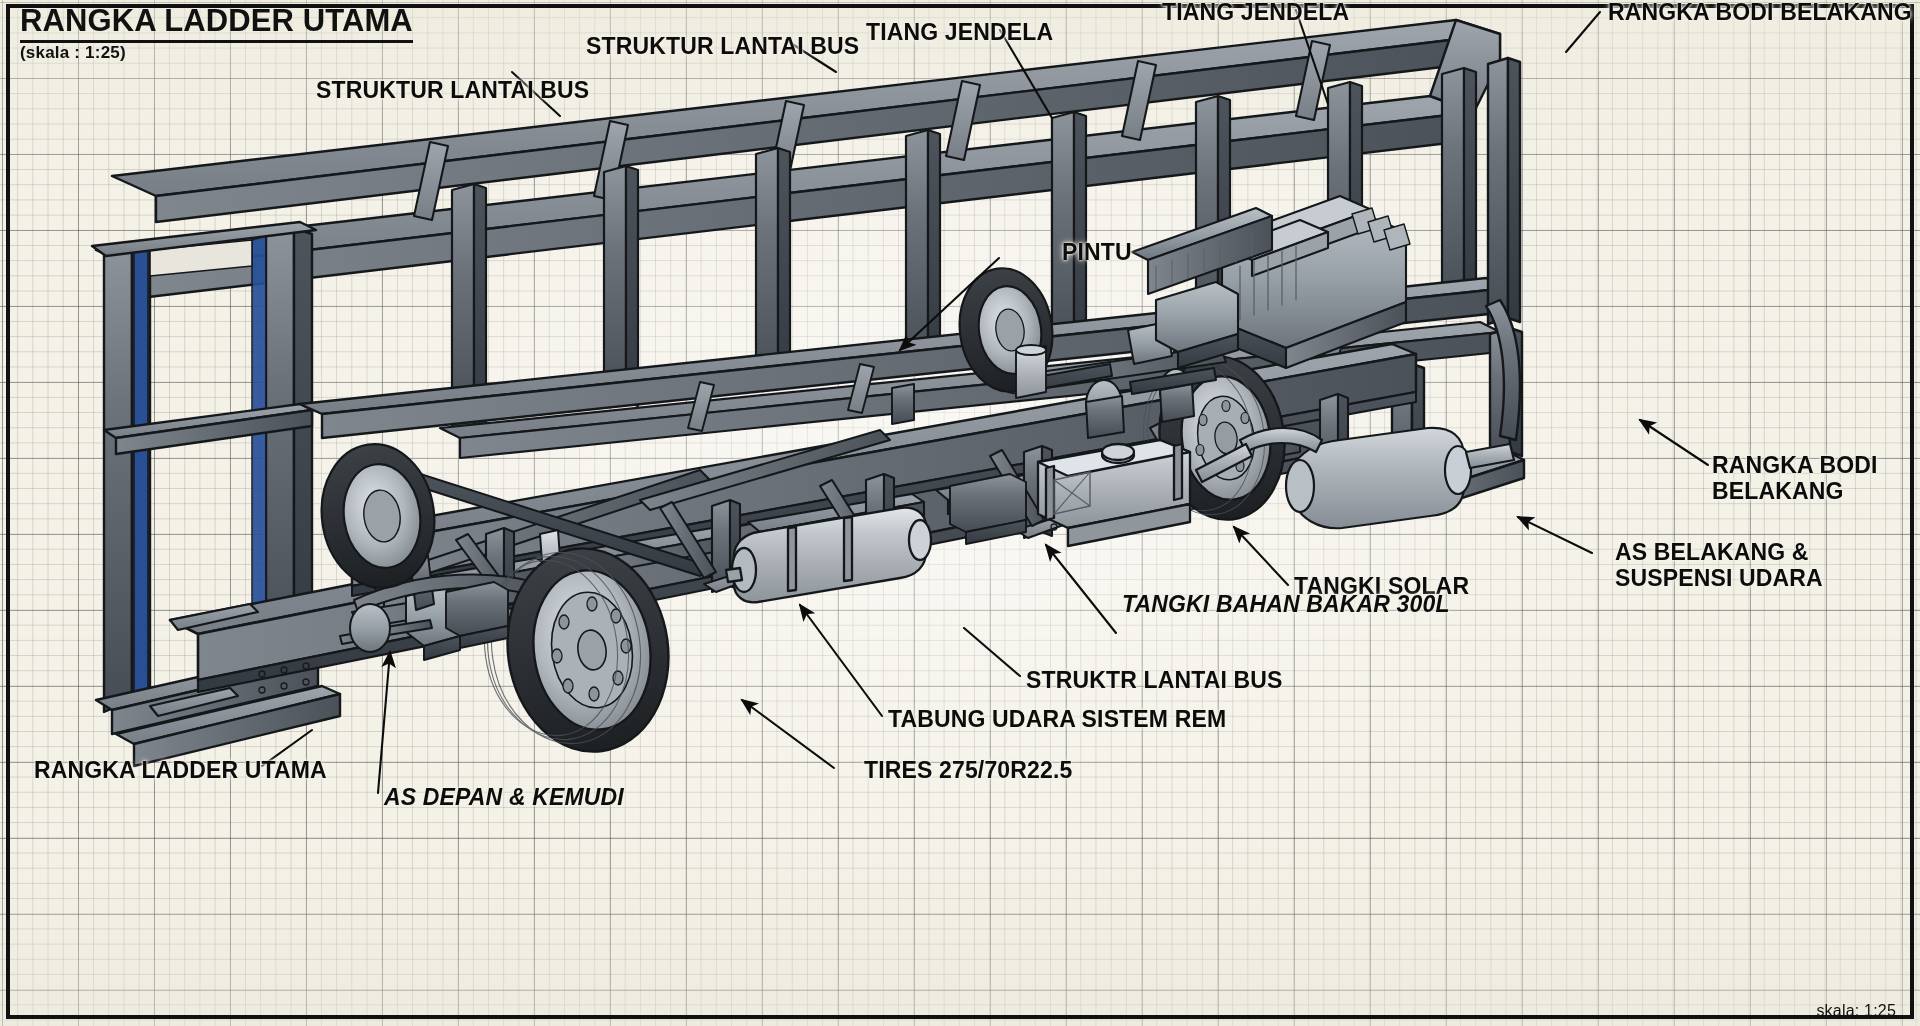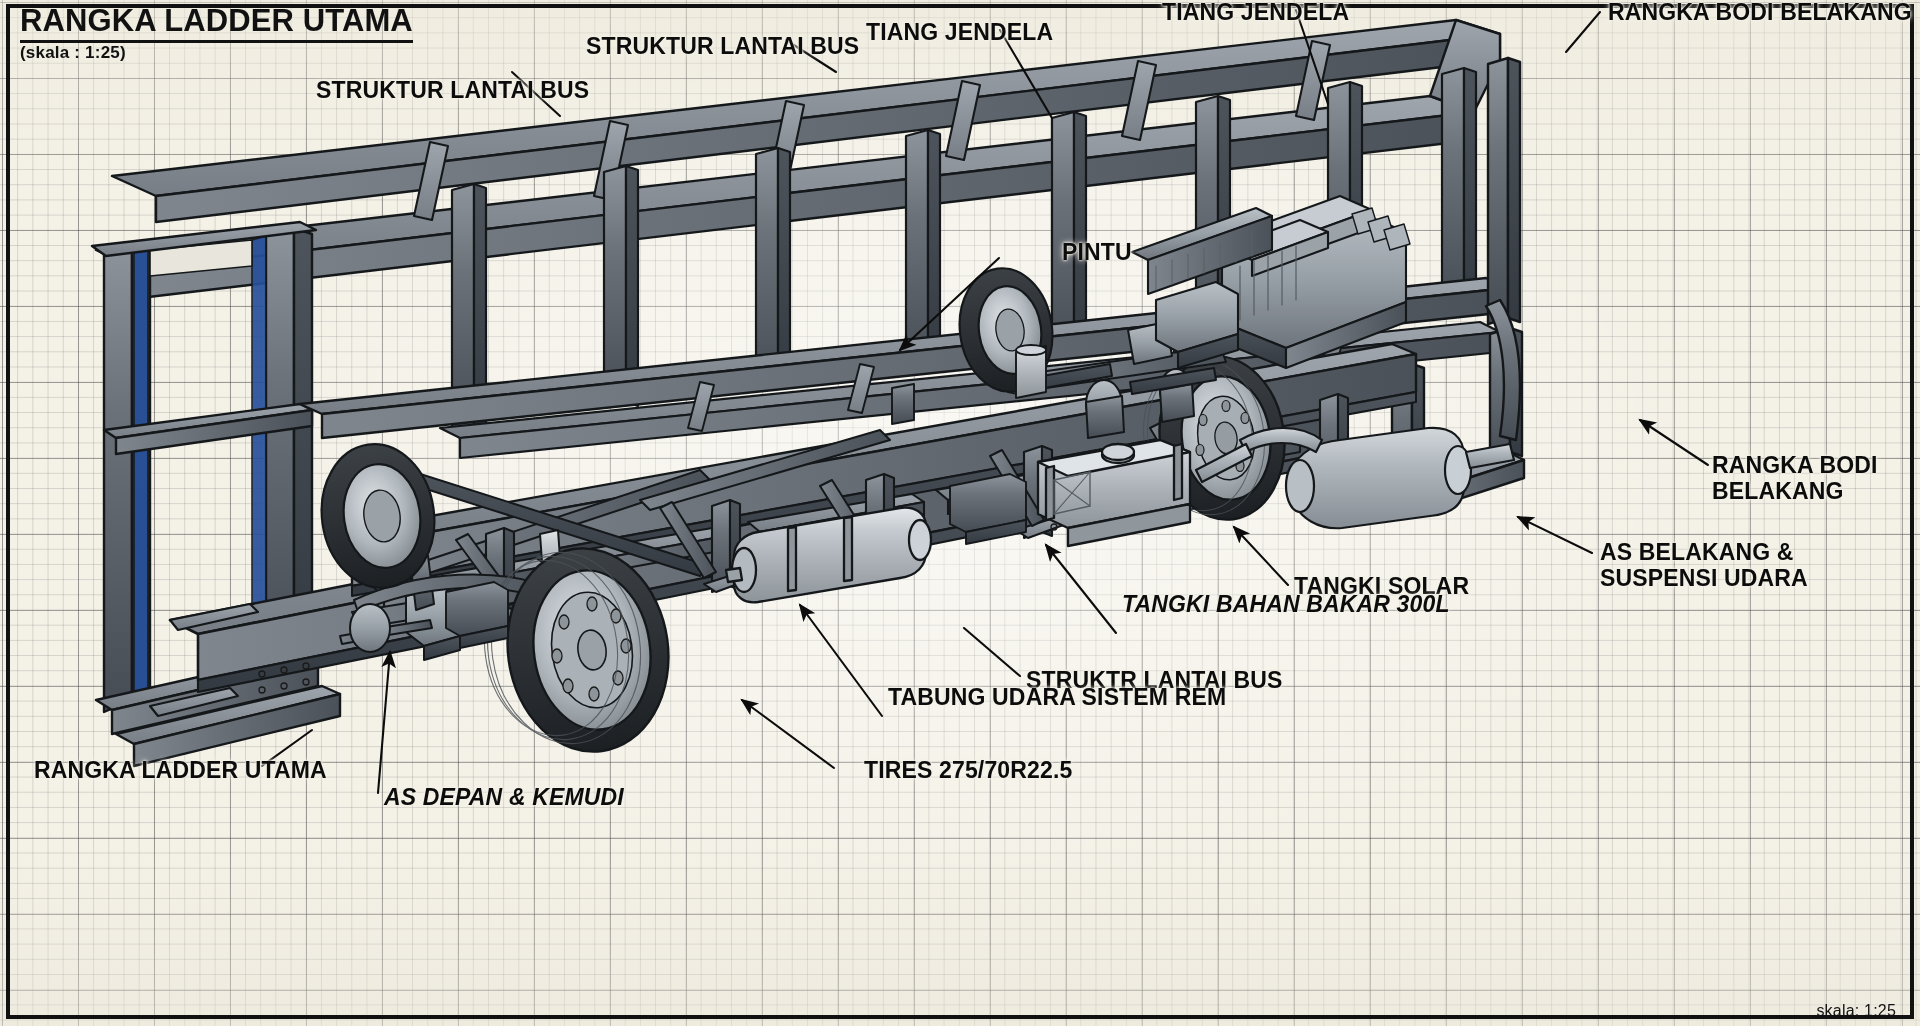--- a/index.html
+++ b/index.html
@@ -536,25 +536,25 @@
 
   <div id="callout-layer">
       <div class="callout c-left" style="left: 316px; top: 78px;">STRUKTUR LANTAI BUS</div>
       <div class="callout c-left" style="left: 586px; top: 34px;">STRUKTUR LANTAI BUS</div>
       <div class="callout c-left" style="left: 866px; top: 20px;">TIANG JENDELA</div>
       <div class="callout c-left" style="left: 1162px; top: 0px;">TIANG JENDELA</div>
       <div class="callout c-left" style="left: 1608px; top: 0px;">RANGKA BODI BELAKANG</div>
       <div class="callout c-left" style="left: 1034px; top: 240px; margin-left: 28px;">PINTU</div>
       <div class="callout c-left" style="left: 1712px; top: 453px;">RANGKA BODI
 BELAKANG</div>
-      <div class="callout c-left" style="left: 1600px; top: 540px;">AS BELAKANG &amp;
+      <div class="callout c-left" style="left: 1600px; top: 540px; padding-left: 15px;">AS BELAKANG &amp;
 SUSPENSI UDARA</div>
       <div class="callout c-left" style="left: 1294px; top: 574px; text-align: center;">TANGKI SOLAR</div>
       <div class="callout c-left" style="left: 1122px; top: 592px; font-style: italic;">TANGKI BAHAN BAKAR 300L</div>
       <div class="callout c-left" style="left: 1026px; top: 668px;">STRUKTR LANTAI BUS</div>
-      <div class="callout c-left" style="left: 888px; top: 685px;">TABUNG UDARA SISTEM REM</div>
+      <div class="callout c-left" style="left: 888px; top: 707px;">TABUNG UDARA SISTEM REM</div>
       <div class="callout c-left" style="left: 840px; top: 758px; padding-left: 24px;">TIRES 275/70R22.5</div>
       <div class="callout c-left" style="left: 34px; top: 758px;">RANGKA LADDER UTAMA</div>
       <div class="callout c-left" style="left: 384px; top: 785px; font-style: italic;">AS DEPAN &amp; KEMUDI</div>
     </div>
 
   <div id="frame"></div>
 </div>
 
 </body></html>

